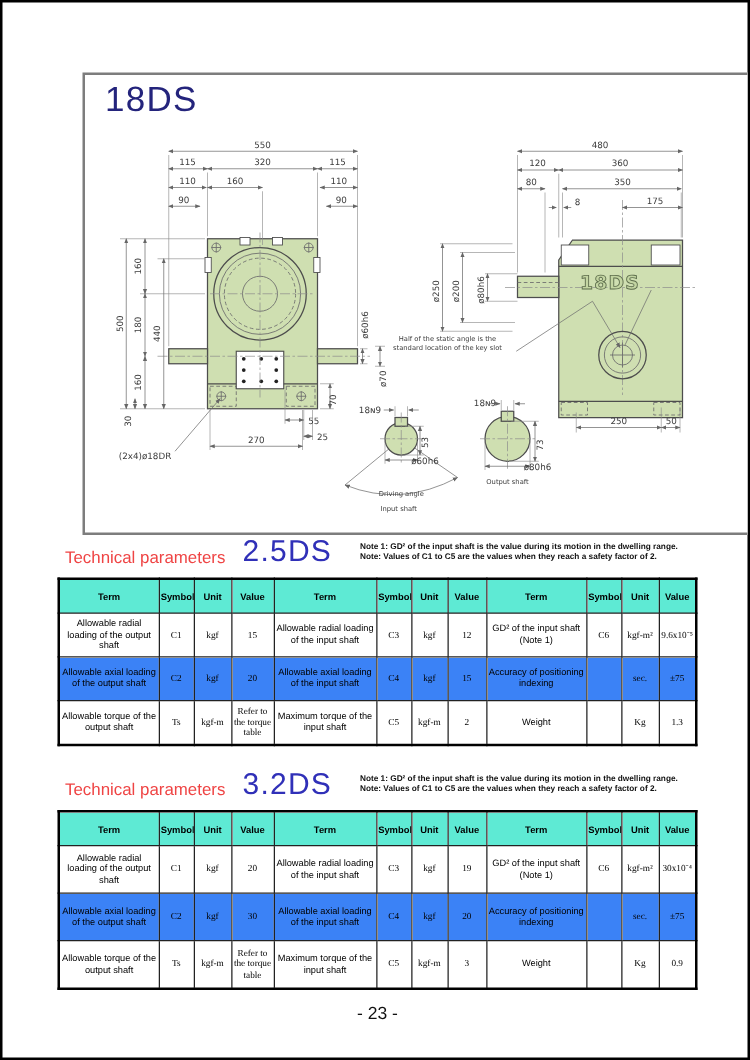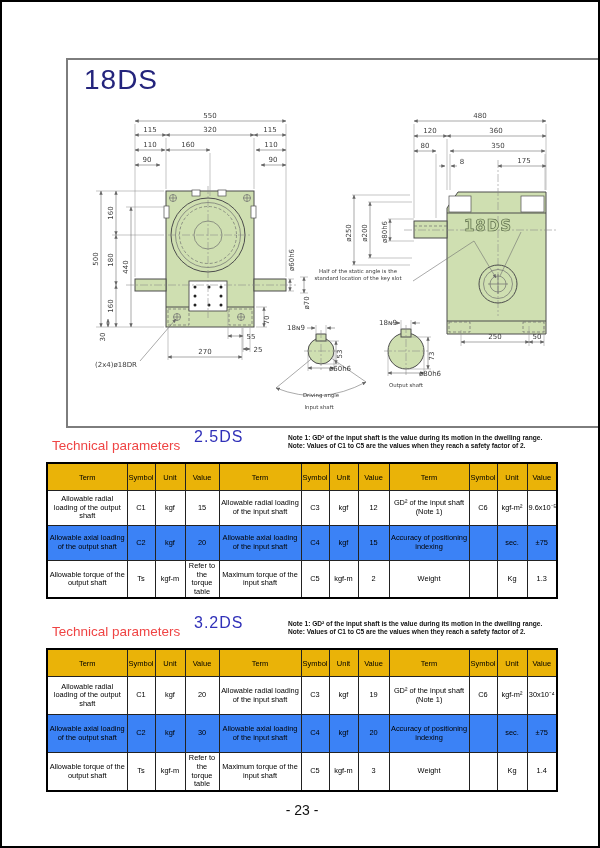--- a/index.html
+++ b/index.html
@@ -5,32 +5,32 @@
   html,body{margin:0;padding:0;background:#e8e8e8;}
   .page{position:relative;width:600px;height:848px;background:#fff;border:2px solid #000;box-sizing:border-box;
         font-family:"Liberation Sans",sans-serif;overflow:hidden;}
   .drawing-box{position:absolute;left:64px;top:56px;width:556px;height:370px;border:2px solid #7d7d7d;box-sizing:border-box;background:#fff;}
   .dwg-title{position:absolute;left:16px;top:4px;font-size:28px;letter-spacing:1px;color:#24247c;}
   .dwg-svg{position:absolute;left:0;top:0;}
 
   .params{position:absolute;left:44px;width:512px;}
   .sec-head{position:relative;height:32px;}
   .sec-title{position:absolute;left:6px;top:8px;font-size:13.5px;color:#ef4444;}
-  .sec-model{position:absolute;left:148px;top:-2px;font-size:16px;color:#3030b8;letter-spacing:1px;}
+  .sec-model{position:absolute;left:148px;top:-2px;font-size:24px;color:#3030b8;letter-spacing:1px;}
   .sec-notes{position:absolute;left:242px;top:4px;width:268px;font-size:6.6px;font-weight:bold;color:#111;line-height:1.25;}
   .note-line{display:block;}
 
   table.params-tbl{border-collapse:collapse;table-layout:fixed;width:510px;margin-top:0;
         border:2px solid #000;}
   table.params-tbl th,table.params-tbl td{border:1px solid #222;text-align:center;vertical-align:middle;
         padding:1px 1px;overflow:hidden;}
-  table.params-tbl th{font-size:7.5px;font-weight:normal;height:24px;background:#eab308;}
+  table.params-tbl th{font-size:7.5px;font-weight:bold;height:24px;background:#5eead4;}
   table.params-tbl td{font-size:7.4px;line-height:1.15;}
   tr.row-blue td{background:#3b82f6;}
-  td.val,td.sym,td.unit{font-size:7.8px;}
+  td.val,td.sym,td.unit{font-size:7.8px;font-family:Liberation Serif, serif;}
   td.small{font-size:6.4px;}
   .t1 td{height:32px;}
   .t2 td{height:35px;}
 
   .footer{position:absolute;left:0;top:800px;width:600px;text-align:center;font-size:14px;color:#111;}
 
   
   .obj{stroke:#4d4d4d;stroke-width:1;fill:none;}
   .objg{stroke:#4d4d4d;stroke-width:1;fill:#cfdfb1;}
   .thin{stroke:#6e6e6e;stroke-width:.7;fill:none;}
@@ -471,20 +471,20 @@
           <td class="sym">Ts</td>
           <td class="unit">kgf-m</td>
           <td class="val small">Refer to the torque table</td>
           <td class="term">Maximum torque of the input shaft</td>
           <td class="sym">C5</td>
           <td class="unit">kgf-m</td>
           <td class="val">3</td>
           <td class="term">Weight</td>
           <td class="sym"></td>
           <td class="unit">Kg</td>
-          <td class="val">1.4</td>
+          <td class="val">0.9</td>
         </tr>
       </tbody>
     </table>
   </section>
 
   <div class="footer">- 23 -</div>
 </div>
 
 </body></html>

